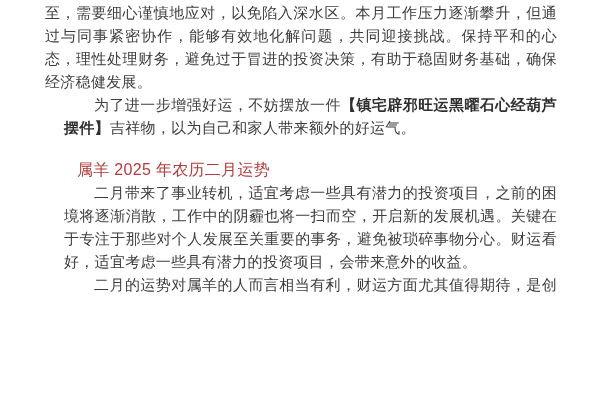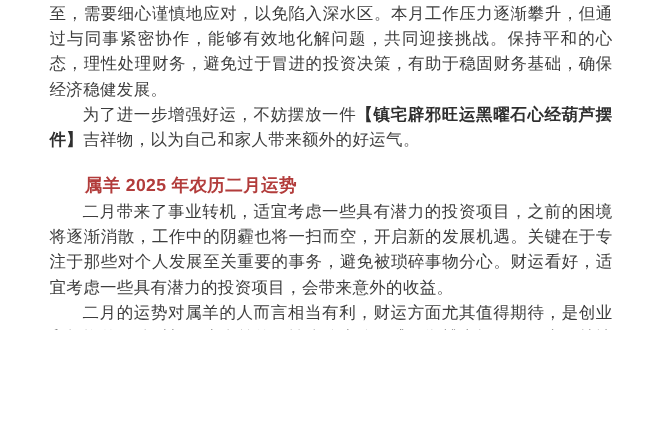--- a/index.html
+++ b/index.html
@@ -21,25 +21,26 @@
     text-align: justify;
     text-justify: inter-ideograph;
     letter-spacing: 0.3px;
     overflow: hidden;
   }
   .para {
     margin: 0;
   }
   .indent {
     text-indent: 2em;
+    margin-left: 19px;
   }
   .heading {
     color: #b23c3b;
     font-size: 16px;
-    font-weight: bold;
+    font-weight: normal;
     line-height: 23px;
     margin: 19px 0 0 0;
     text-indent: 2em;
     text-align: left;
   }
   .charm {
     font-weight: bold;
     color: #2f2f2f;
   }
 </style>

